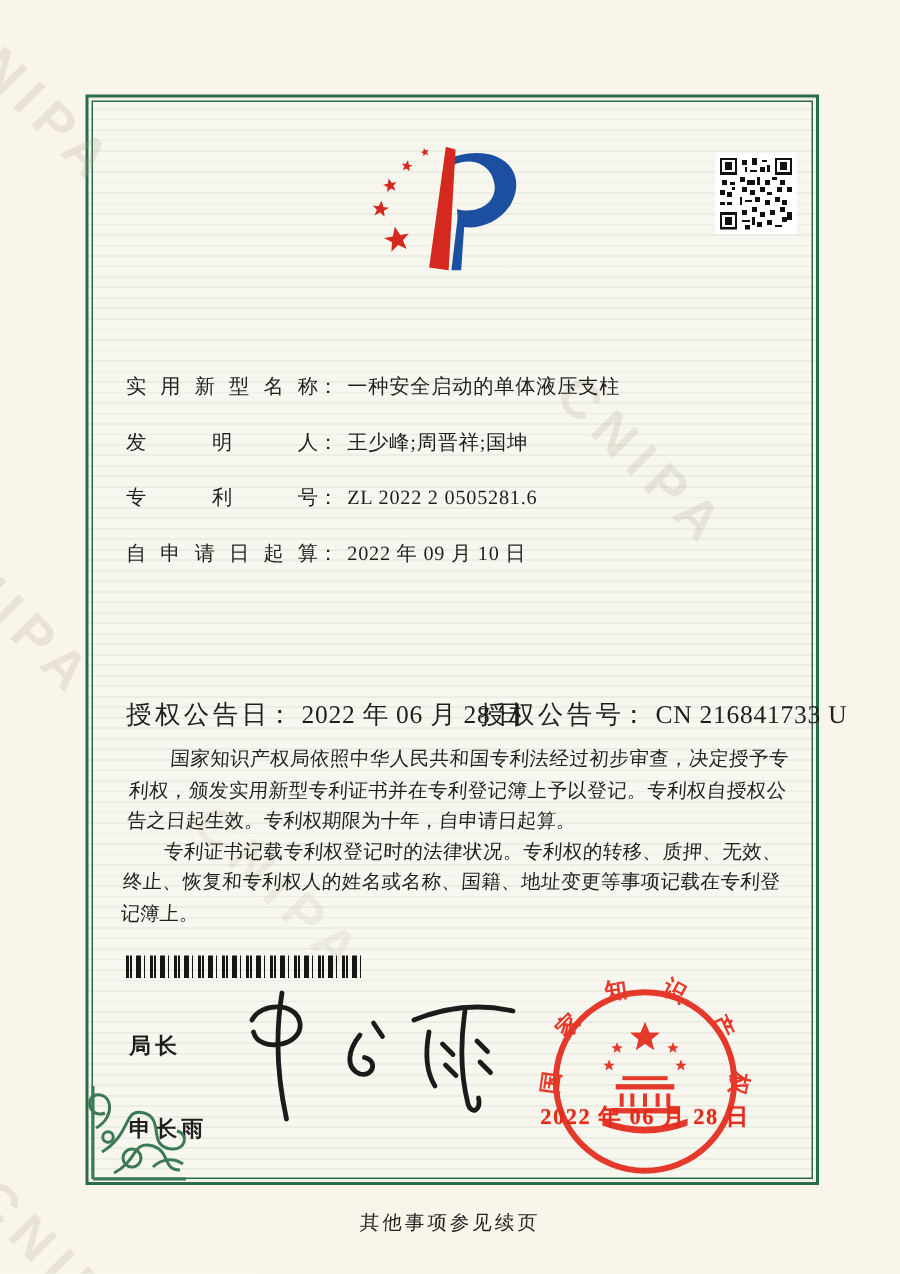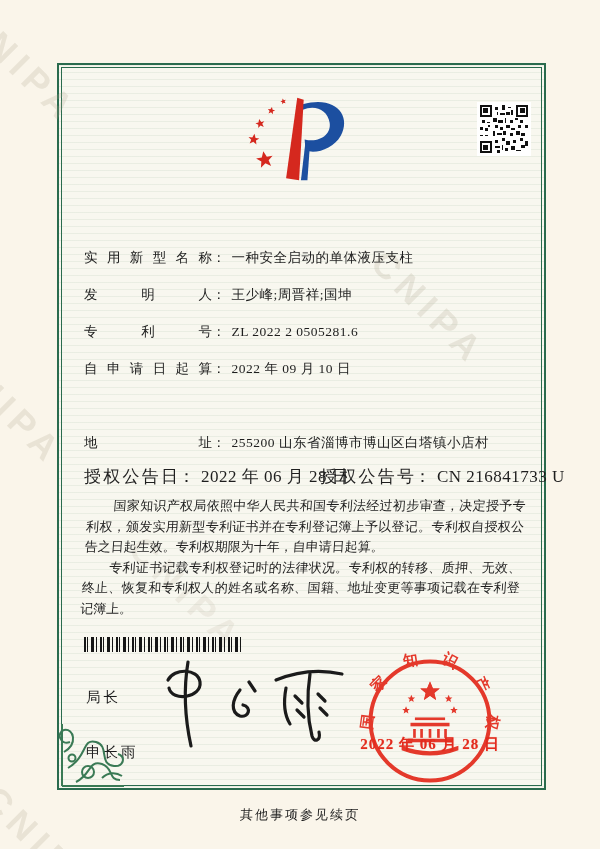--- a/index.html
+++ b/index.html
@@ -72,21 +72,21 @@
   .barcode{
     position:absolute;left:84px;top:637px;width:158px;height:15px;
     background:repeating-linear-gradient(90deg,
       #161616 0 2px, transparent 2px 3px,
       #161616 3px 4px, transparent 4px 7px,
       #161616 7px 10px, transparent 10px 12px,
       #161616 12px 13px, transparent 13px 16px);
   }
 
   
-  .official{position:absolute;left:86px;font-size:14.5px;font-weight:normal;letter-spacing:3px;}
+  .official{position:absolute;left:86px;font-size:14.5px;font-weight:bold;letter-spacing:3px;}
   .official.t{top:688px;}
   .official.n{top:743px;}
   .signature{position:absolute;left:148px;top:652px;width:215px;height:105px;}
 
   
   .seal{position:absolute;left:359px;top:650px;width:142px;height:142px;opacity:.93;}
   .seal-date{
     position:absolute;left:358px;top:735px;width:144px;text-align:center;
     font-size:15px;font-weight:bold;color:#e32b1d;letter-spacing:1px;white-space:nowrap;
     text-shadow:0 0 1px rgba(227,43,29,.4);
@@ -202,23 +202,20 @@
     </div>
     <div class="row" style="top:286px;">
       <span class="lbl">发明人</span><span class="colon">：</span><span class="val">王少峰;周晋祥;国坤</span>
     </div>
     <div class="row" style="top:323px;">
       <span class="lbl">专利号</span><span class="colon">：</span><span class="val">ZL 2022 2 0505281.6</span>
     </div>
     <div class="row" style="top:360px;">
       <span class="lbl">自申请日起算</span><span class="colon">：</span><span class="val">2022 年 09 月 10 日</span>
     </div>
-    <div class="row" style="top:434px;">
-      <span class="lbl">地址</span><span class="colon">：</span><span class="val">255200  山东省淄博市博山区白塔镇小店村</span>
-    </div>
     <div class="row2" style="top:465px;">
       <span>
         <span class="lbl2">授权公告日</span><span class="colon">：</span><span class="val">2022 年 06 月 28 日</span>
       </span>
       <span class="pair2">
         <span class="lbl2">授权公告号</span><span class="colon">：</span><span class="val">CN 216841733 U</span>
       </span>
     </div>
 
     <div class="legal">

